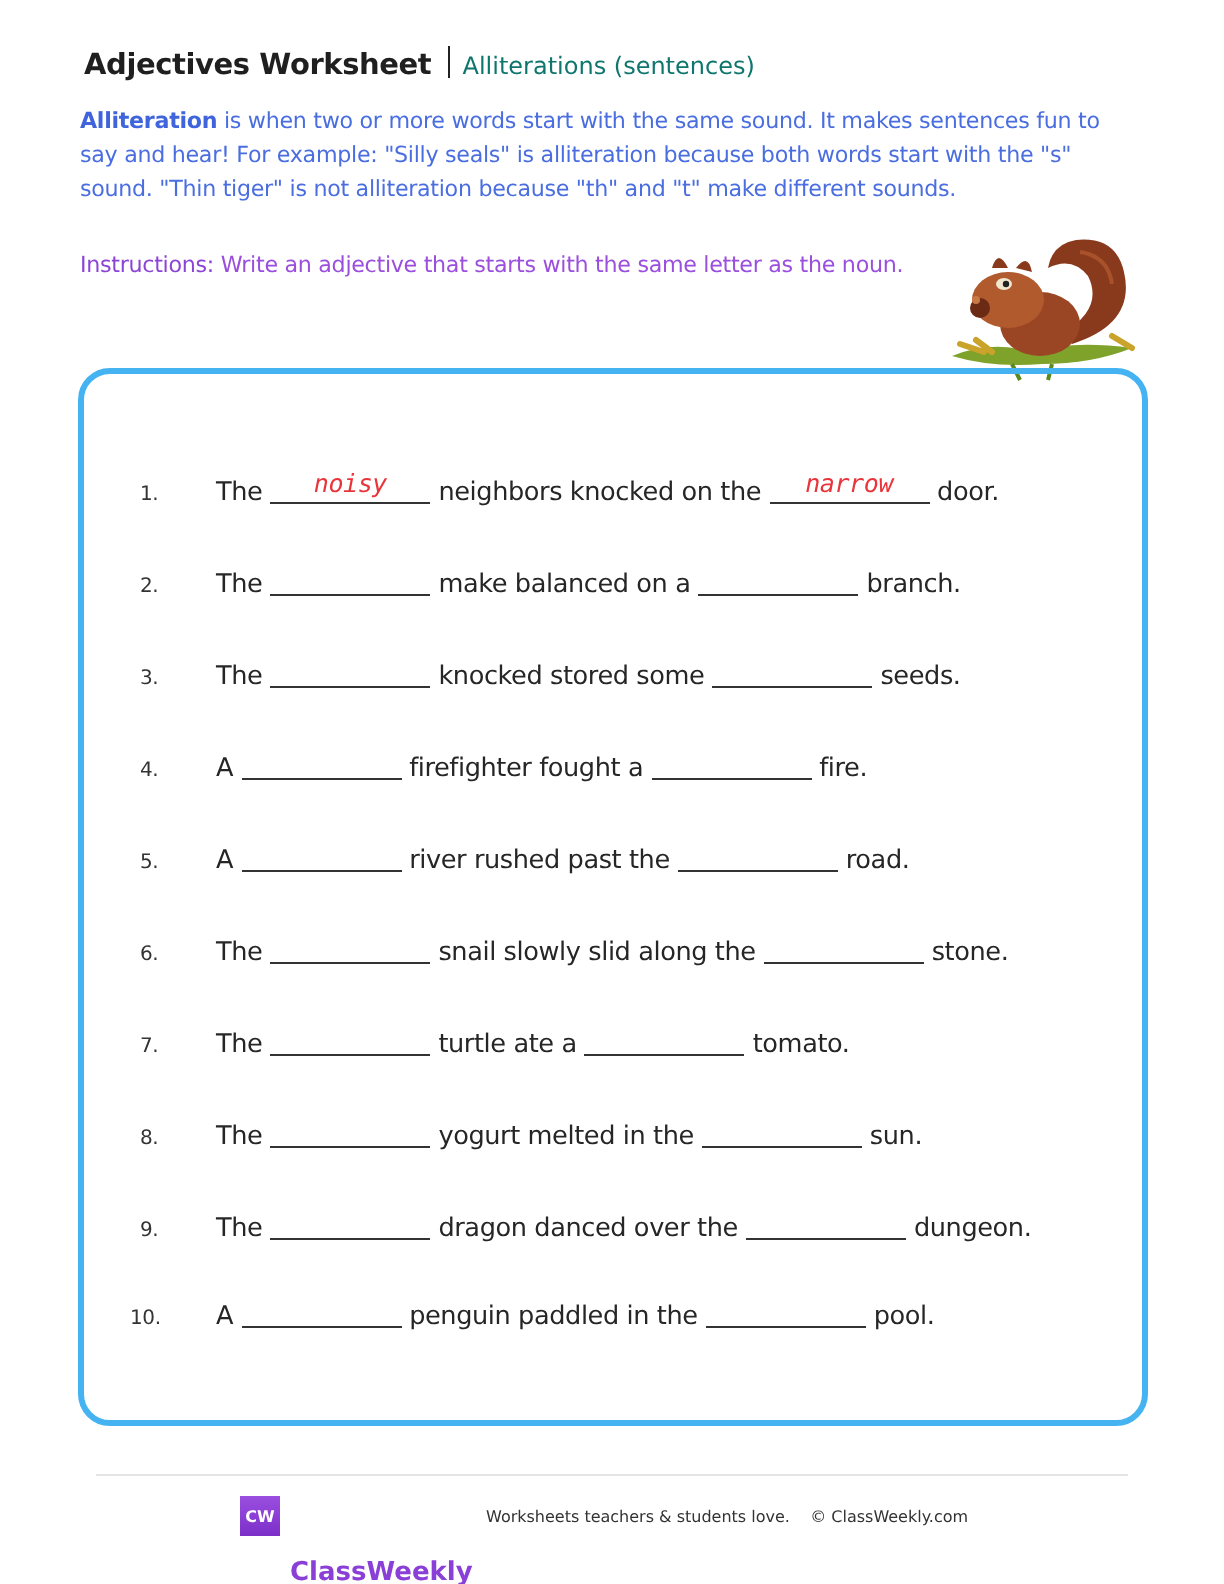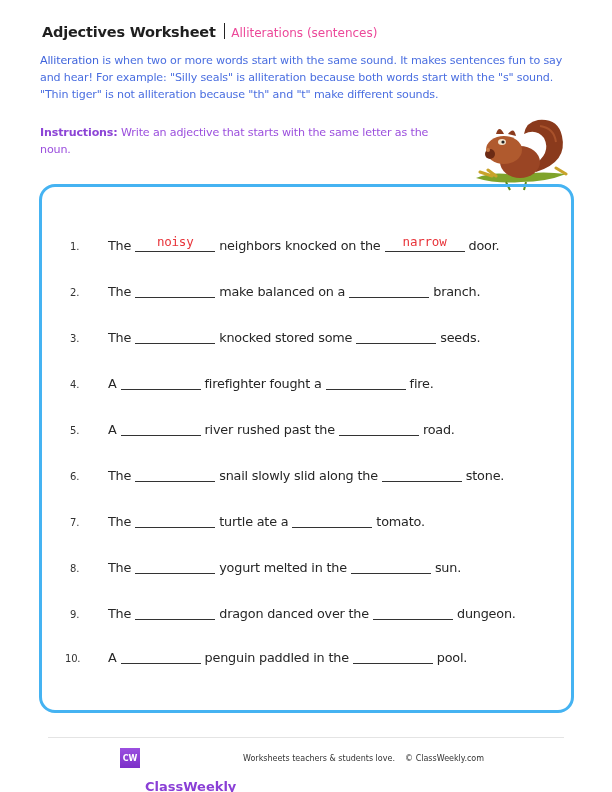--- a/index.html
+++ b/index.html
@@ -3,34 +3,34 @@
   <meta charset="utf-8">
   <style>
     html, body { margin: 0; padding: 0; }
     body {
       width: 612px; height: 792px; background: #ffffff; position: relative; overflow: hidden;
       font-family: "DejaVu Sans", "Liberation Sans", sans-serif; color: #222;
     }
     .header { position: absolute; left: 42px; top: 21px; display: flex; align-items: baseline; }
     .title { font-size: 14.5px; font-weight: bold; color: #1f1f1f; letter-spacing: -0.2px; }
     .sep { display: inline-block; width: 1.6px; height: 16px; background: #222; margin: 0 6px 0 8px; transform: translateY(2px); }
-    .subtitle { font-size: 12px; color: #ec4899; }
+    .subtitle { font-size: 12px; color: #0f766e; }
     .intro { position: absolute; left: 40px; top: 52px; width: 530px; font-size: 11.1px; line-height: 17px; color: #4a6ee0; letter-spacing: -0.15px; }
-    .intro b { font-weight: normal; color: #3f64dc; }
+    .intro b { font-weight: bold; color: #3f64dc; }
     .instr { position: absolute; left: 40px; top: 124px; width: 420px; font-size: 11.1px; line-height: 17px; color: #9b4fdd; letter-spacing: -0.15px; }
-    .instr b { font-weight: bold; color: #8c44d6; }
+    .instr b { font-weight: normal; color: #8c44d6; }
     .box {
       position: absolute; left: 39px; top: 184px; width: 535px; height: 529px;
       border: 3px solid #45b3f2; border-radius: 16px; box-sizing: border-box;
     }
     .squirrel { position: absolute; left: 466px; top: 112px; width: 110px; height: 80px; }
     .q { position: absolute; left: 70px; font-size: 12.8px; color: #262626; white-space: nowrap; display: flex; align-items: baseline; letter-spacing: -0.2px; }
     .q .num { display: inline-block; width: 38px; font-size: 10px; color: #333; padding-left: 0px; }
     .q .num.two { margin-left: -5px; width: 43px; }
-    .blank { display: inline-block; width: 80px; border-bottom: 1px solid #333; height: 13px; margin: 0 4px; position: relative; text-align: center; transform: translateY(2px); }
+    .blank { display: inline-block; width: 80px; border-bottom: 1px solid #333; height: 13px; margin: 0 4px; position: relative; text-align: center; transform: translateY(2px); font-style: italic; }
     .blank .ans { font-family: "DejaVu Sans Mono", "Liberation Mono", monospace; color: #e8343a; font-size: 12.5px; position: absolute; left: 0; right: 0; top: -4px; text-align: center; }
     .footer-line { position: absolute; left: 48px; top: 737px; width: 516px; height: 1px; background: #e4e4e4; }
     .footer { position: absolute; left: 0; top: 748px; width: 612px; height: 24px; }
     .logo { position: absolute; left: 120px; top: 0; width: 20px; height: 20px; border-radius: 0; background: linear-gradient(180deg, #9b4fe0, #7b2fc8); color: #fff; font-size: 8px; font-weight: bold; display: flex; align-items: center; justify-content: center; }
     .brand { position: absolute; left: 145px; top: 2px; font-size: 13px; font-weight: bold; color: #8a3fd6; margin-top: 29px; }
     .tagline { position: absolute; left: 243px; top: 6px; font-size: 8px; color: #333; }
   </style>
 </head>
 <body>
 

